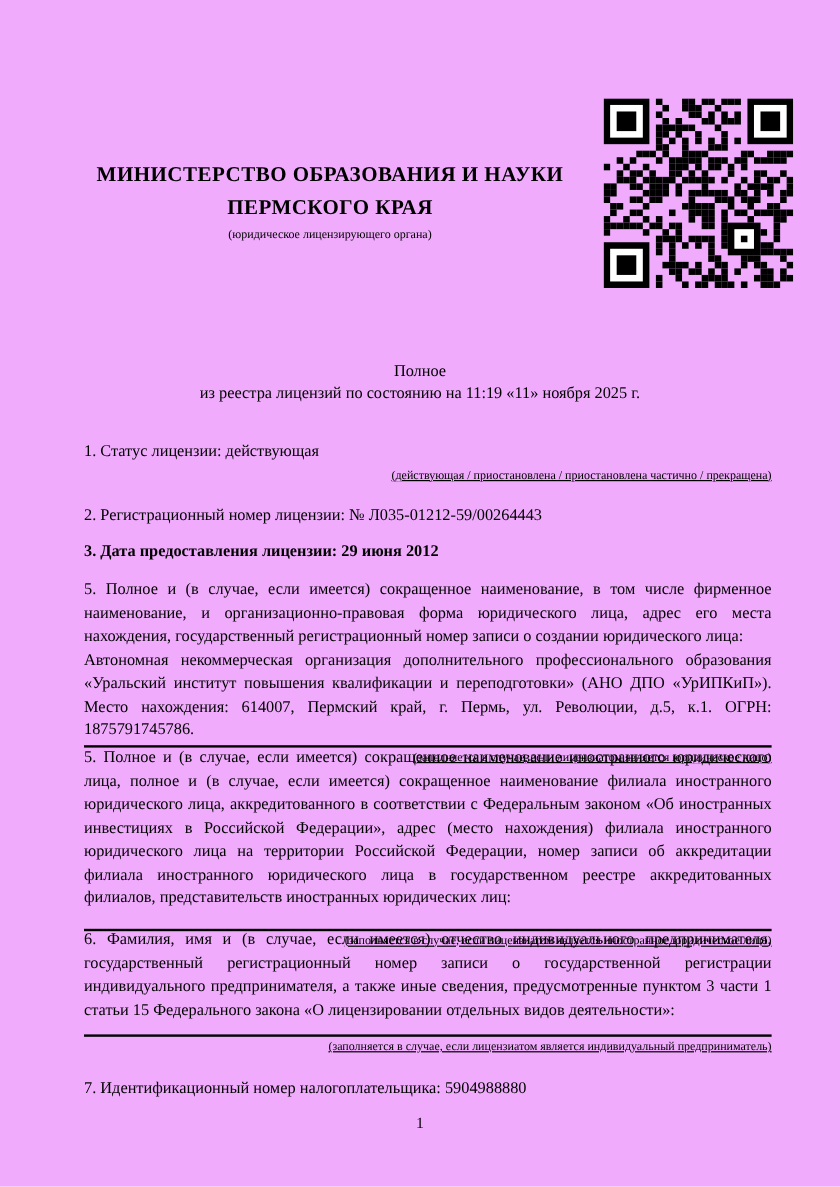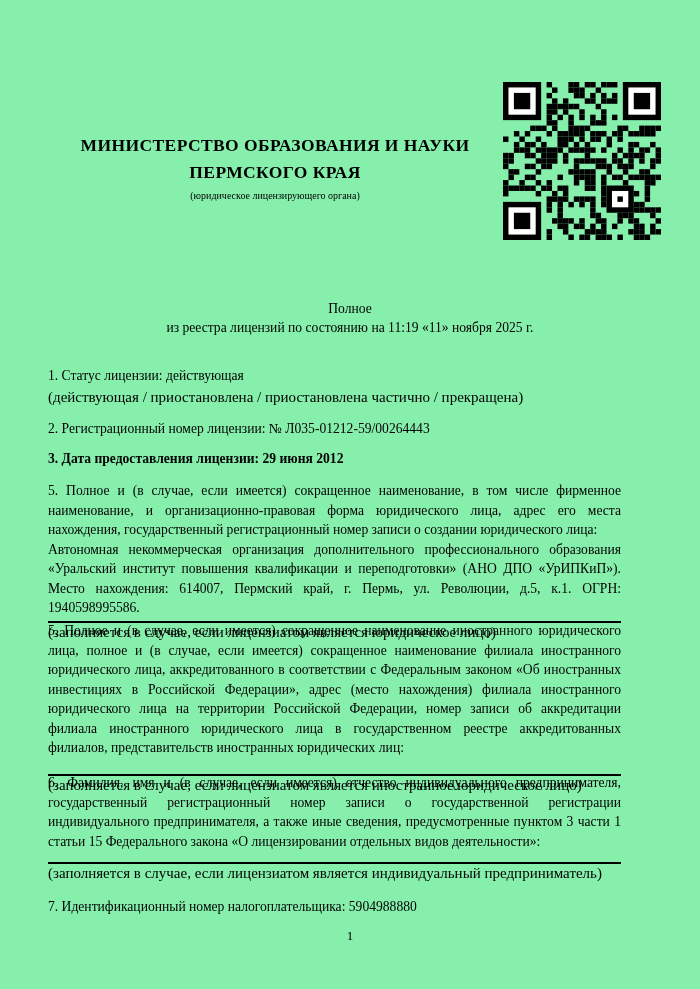--- a/index.html
+++ b/index.html
@@ -4,21 +4,21 @@
 <style>
   html, body {
     margin: 0;
     padding: 0;
     background: #ffffff;
   }
   .page {
     position: relative;
     width: 700px;
     height: 989px;
-    background: #86efac;
+    background: #f0abfc;
     color: #000000;
     font-family: "Liberation Serif", "DejaVu Serif", serif;
     overflow: hidden;
   }
   .abs { position: absolute; }
 
   
   .ministry-block {
     top: 132px; left: 60px; width: 430px;
     text-align: center;
@@ -46,30 +46,31 @@
   
   .doc-title {
     top: 299px; left: 63px; width: 574px;
     text-align: center;
     font-size: 13.6px;
     line-height: 19px;
   }
 
   
   .item {
-    left: 48px; width: 573px;
+    left: 70px; width: 573px;
     font-size: 13.6px;
     line-height: 19.5px;
   }
   .item-text { text-align: left; }
   .item-label, .item-value { text-align: justify; }
   .item-caption {
-    text-align: left;
-    font-size: 15px;
+    text-align: right;
+    font-size: 10px;
     line-height: 14px;
+    text-decoration: underline;
   }
   .caption-only { margin-top: 4px; }
   .rule {
     border-top: 2px solid #000;
     height: 0;
     margin-top: 3px;
   }
   .rule + .item-caption { margin-top: 2px; }
   .rule-gap { margin-top: 11px; }
   .empty-value-line { min-height: 13px; }
@@ -437,21 +438,21 @@
   <div class="abs item pos-item2">
     <div class="item-text">2. Регистрационный номер лицензии: № Л035-01212-59/00264443</div>
   </div>
 
   <div class="abs item pos-item3">
     <div class="item-text">3. Дата предоставления лицензии: 29 июня 2012</div>
   </div>
 
   <div class="abs item pos-item4">
     <div class="item-label">5. Полное и (в случае, если имеется) сокращенное наименование, в том числе фирменное наименование, и организационно-правовая форма юридического лица, адрес его места нахождения, государственный регистрационный номер записи о создании юридического лица:</div>
-    <div class="item-value">Автономная некоммерческая организация дополнительного профессионального образования «Уральский институт повышения квалификации и переподготовки» (АНО ДПО «УрИПКиП»). Место нахождения: 614007, Пермский край, г. Пермь, ул. Революции, д.5, к.1. ОГРН: 1940598995586.</div>
+    <div class="item-value">Автономная некоммерческая организация дополнительного профессионального образования «Уральский институт повышения квалификации и переподготовки» (АНО ДПО «УрИПКиП»). Место нахождения: 614007, Пермский край, г. Пермь, ул. Революции, д.5, к.1. ОГРН: 1875791745786.</div>
     <div class="rule"></div>
     <div class="item-caption">(заполняется в случае, если лицензиатом является юридическое лицо)</div>
   </div>
 
   <div class="abs item pos-item5">
     <div class="item-label">5. Полное и (в случае, если имеется) сокращенное наименование иностранного юридического лица, полное и (в случае, если имеется) сокращенное наименование филиала иностранного юридического лица, аккредитованного в соответствии с Федеральным законом «Об иностранных инвестициях в Российской Федерации», адрес (место нахождения) филиала иностранного юридического лица на территории Российской Федерации, номер записи об аккредитации филиала иностранного юридического лица в государственном реестре аккредитованных филиалов, представительств иностранных юридических лиц:</div>
     <div class="item-value empty-value-line"></div>
     <div class="rule"></div>
     <div class="item-caption">(заполняется в случае, если лицензиатом является иностранное юридическое лицо)</div>
   </div>

